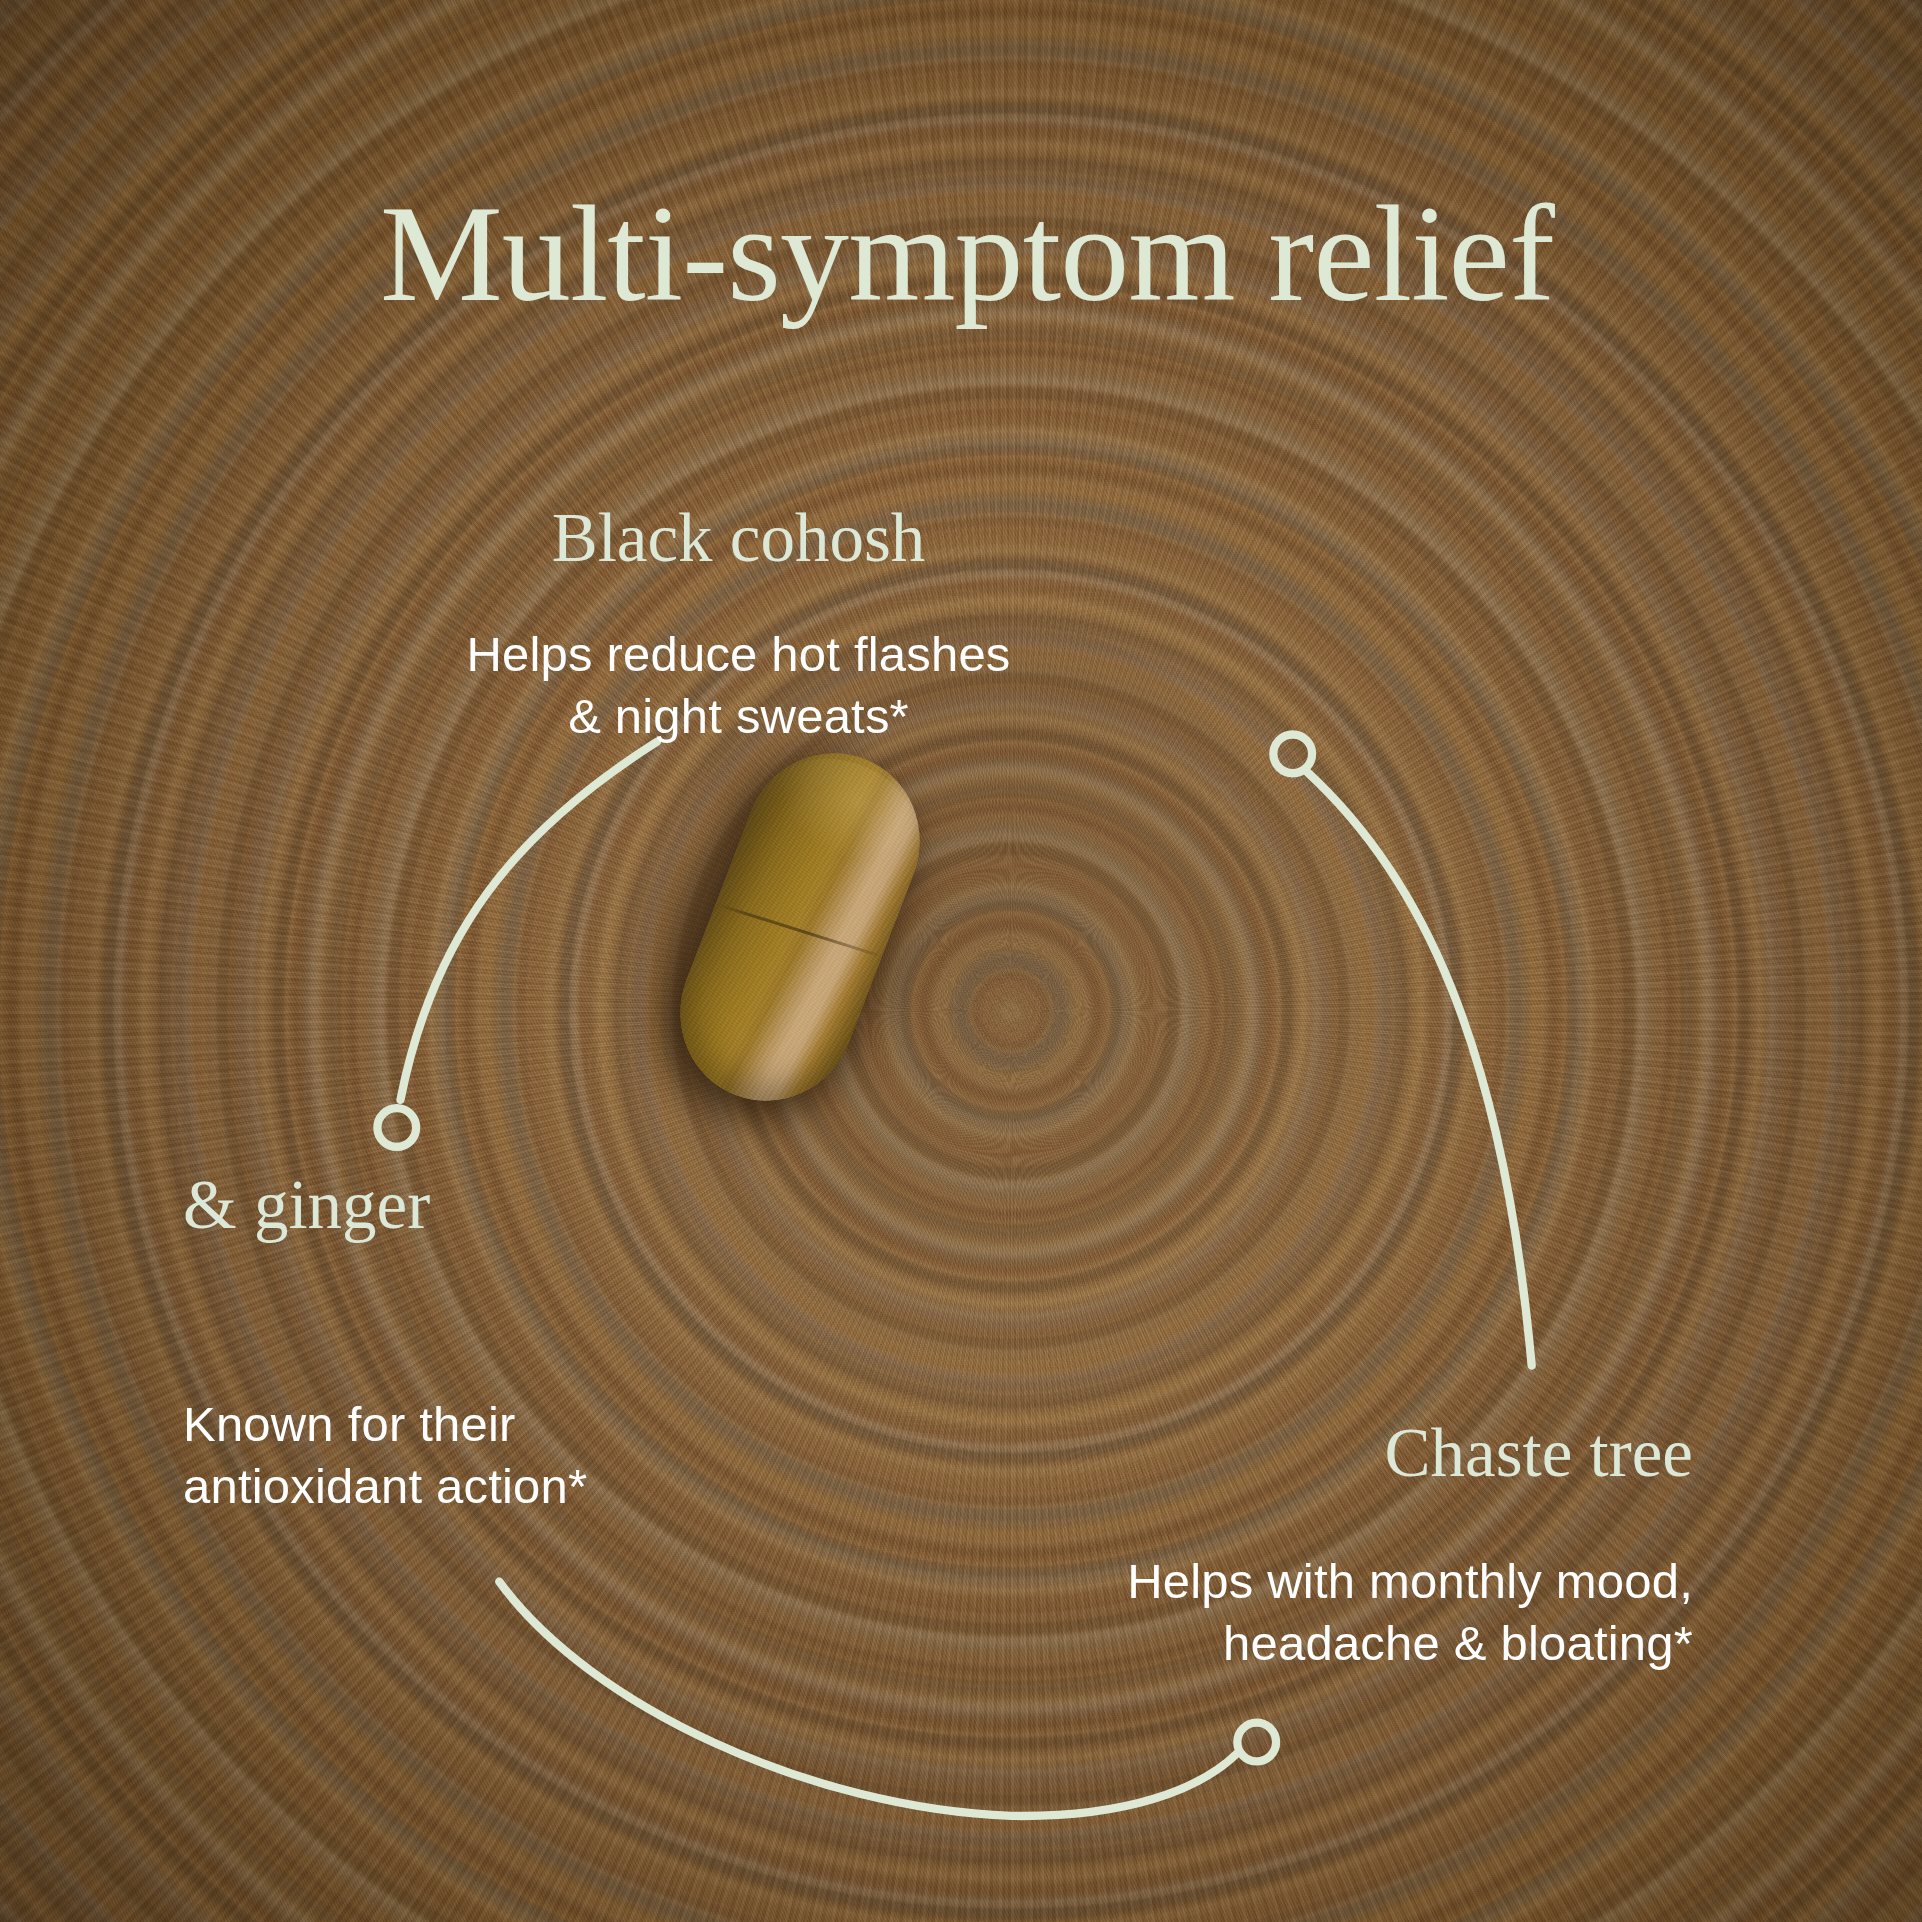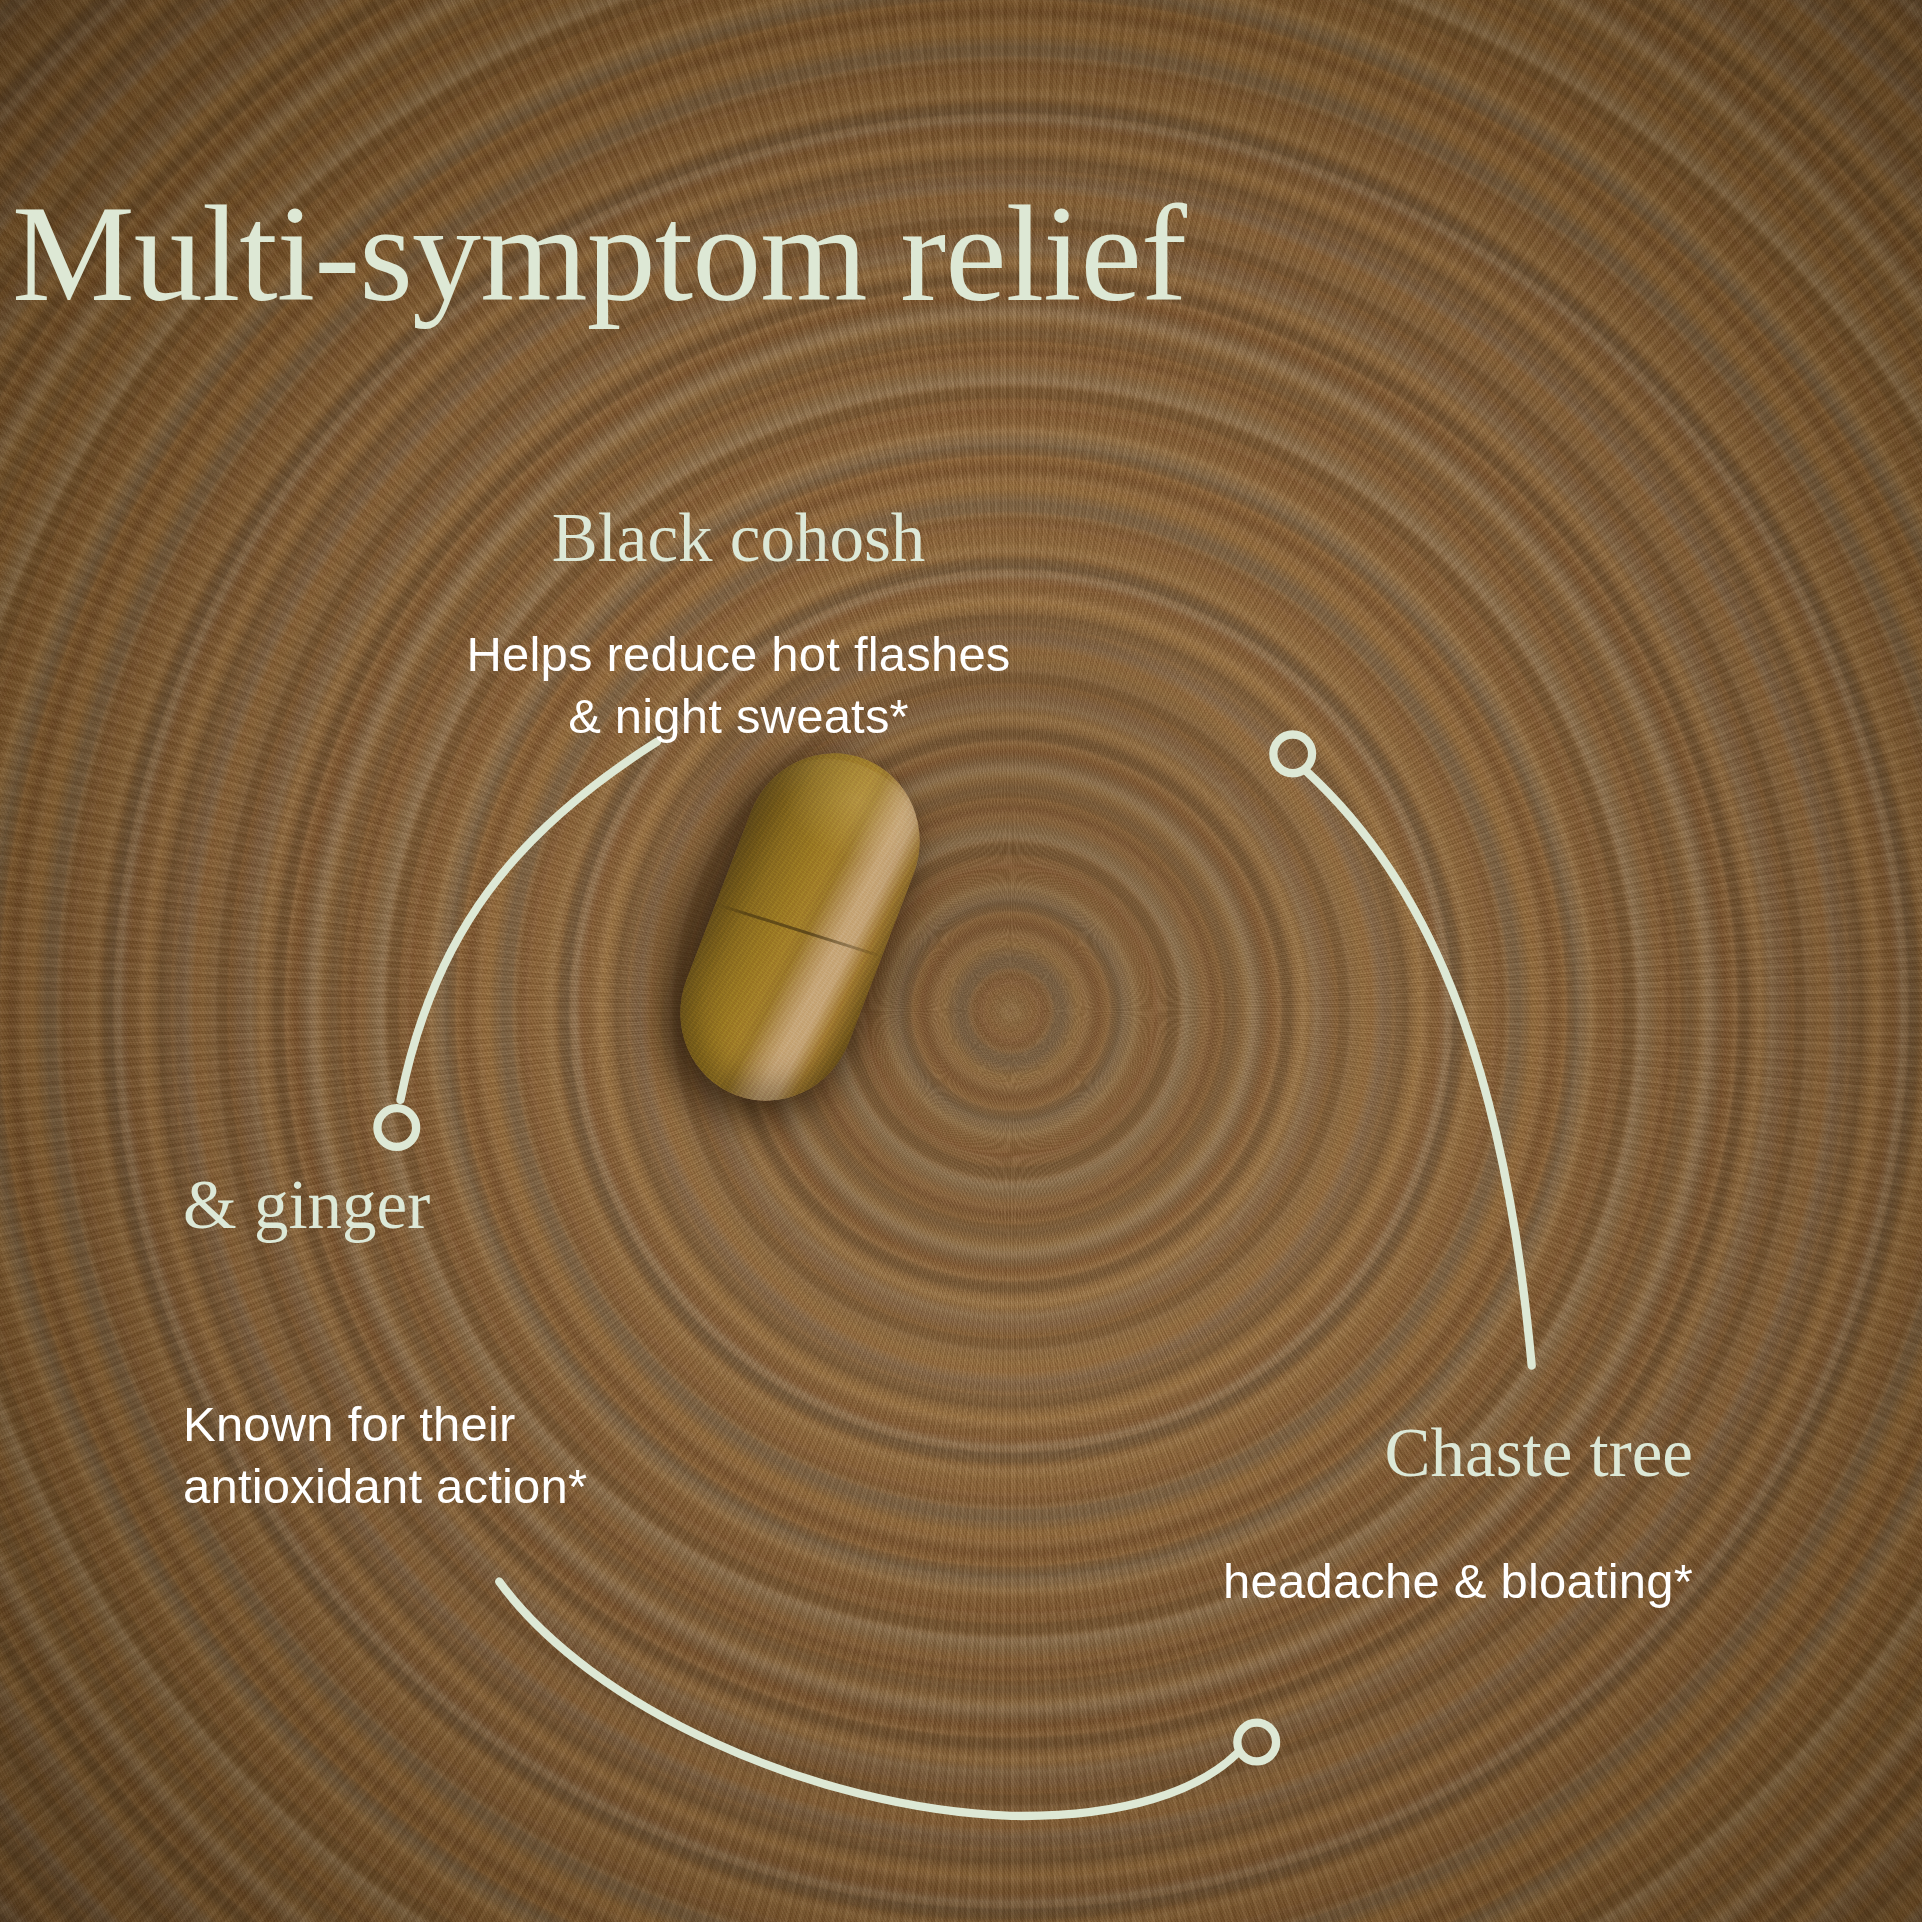--- a/index.html
+++ b/index.html
@@ -195,20 +195,21 @@
     font-family: "Liberation Serif", "DejaVu Serif", serif;
   }
   .sans {
     font-family: "Liberation Sans", sans-serif;
   }
   .txt { position: absolute; }
 
   #title {
     left: 0; right: 0;
     top: 185px;
+    text-align: center;
     font-size: 138px;
     line-height: 1.0;
     letter-spacing: -0.9px;
     color: #dde8d5;
     padding-left: 12px;
   }
 
   .head {
     color: #dce8d7;
     font-size: 69px;
@@ -283,17 +284,18 @@
   <div class="txt serif head" id="rg-head">
     <div>&amp; ginger</div>
   </div>
   <div class="txt sans body" id="rg-body">
     <div>Known for their</div>
     <div>antioxidant action*</div>
   </div>
 
   <div class="txt serif head" id="ct-head">Chaste tree</div>
   <div class="txt sans body" id="ct-body">
+    <div>Helps with monthly mood,</div>
     <div>headache &amp; bloating*</div>
   </div>
 
 </div>
 
 
 </body></html>

